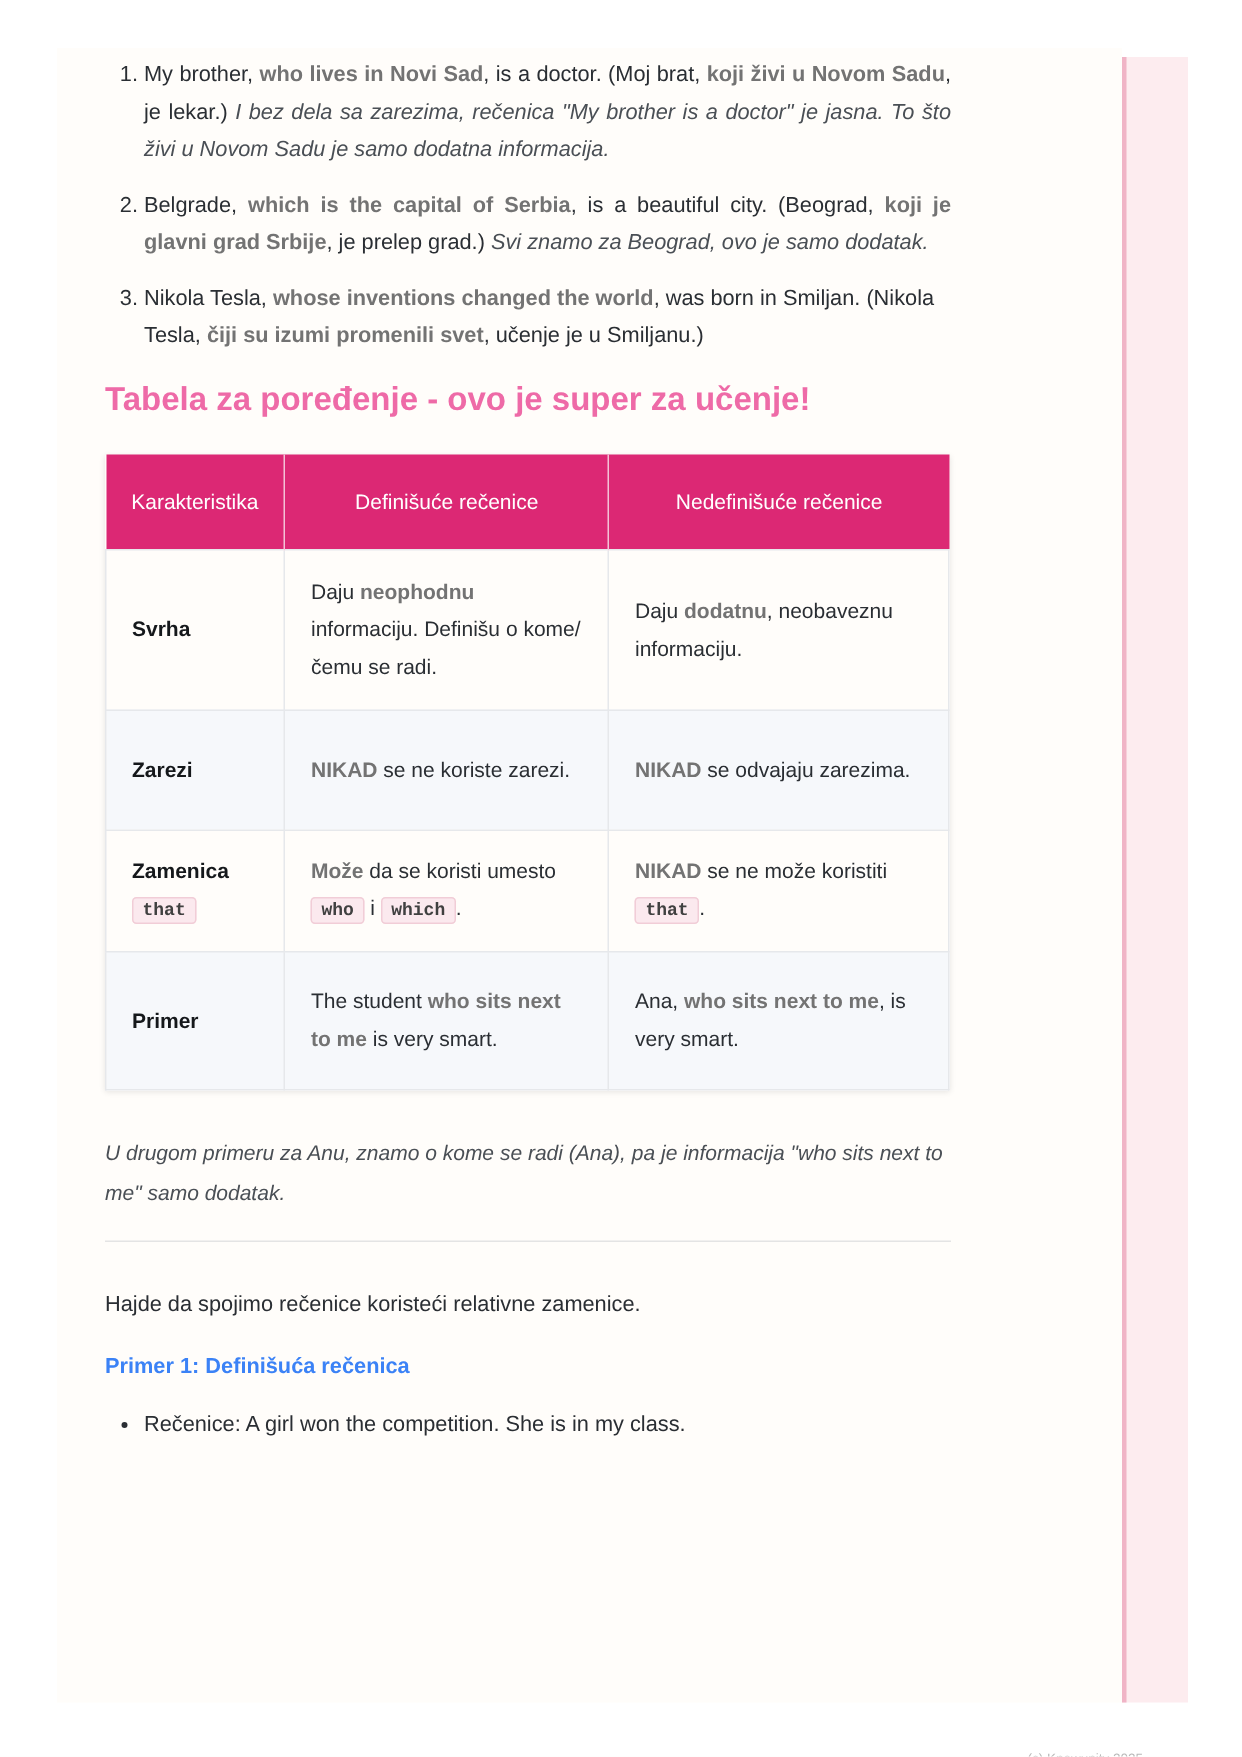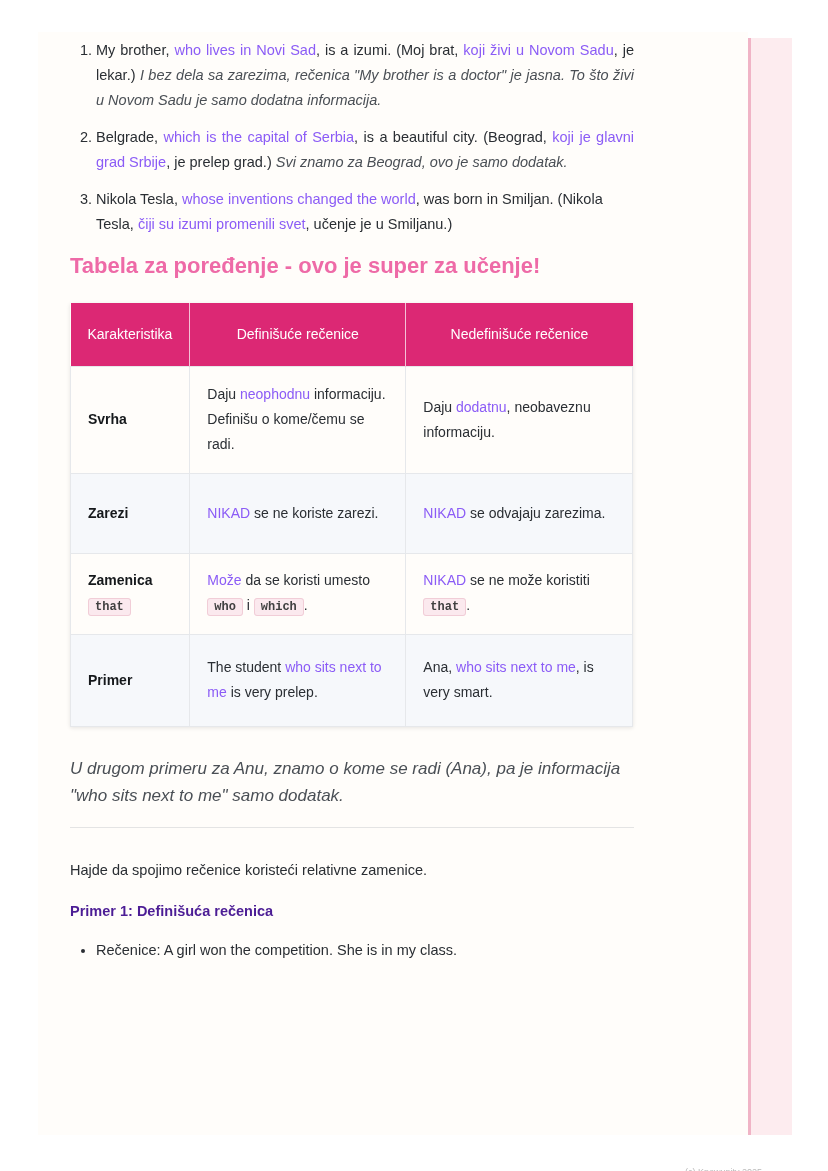--- a/index.html
+++ b/index.html
@@ -5,49 +5,49 @@
   html, body { margin:0; padding:0; }
   body { width:828px; height:1171px; background:#ffffff; position:relative; overflow:hidden;
          font-family:"Liberation Sans", sans-serif; color:#1f2328; }
   .page { position:absolute; left:38px; top:32px; width:710px; height:1103px; background:#fffdfa; }
   .sidebar { position:absolute; left:748px; top:38px; width:44px; height:1097px; background:#fdecef;
              border-left:3px solid #f0b4c6; box-sizing:border-box; }
   .content { position:absolute; left:70px; top:38px; width:564px; font-size:14.5px; line-height:25px; color:#2a2e33; }
   ol.examples { margin:0; padding-left:26px; }
   ol.examples li { margin-bottom:12px; text-align:justify; }
   ol.examples li::marker { color:#2a2e33; }
-  b { color:#8b5cf6; font-weight:normal; }
+  b { color:#737373; font-weight:bold; }
   .it { font-style:italic; color:#4a4f55; }
   h3.table-title { margin:14px 0 22px 0; font-size:22px; line-height:30px; color:#ee6aa7; font-weight:bold; }
   table.cmp { border-collapse:collapse; width:563px; font-size:14px; line-height:25px; box-shadow:0 1px 4px rgba(0,0,0,0.10); }
   table.cmp th { background:#dc2874; color:#fff; font-weight:normal; text-align:center; padding:10px 17px; border-right:1px solid #f4c1d6; height:63px; box-sizing:border-box; }
   table.cmp th:last-child { border-right:none; }
   table.cmp td { padding:12px 17px; border:1px solid #e6e8eb; vertical-align:middle; color:#2a2e33; }
   table.cmp tr.odd td { background:#fffdfa; }
   table.cmp tr.even td { background:#f6f8fb; }
   table.cmp td.feat { font-weight:bold; color:#15181b; }
   code.chip { font-family:"Liberation Mono", monospace; font-size:12px; color:#404040; background:#fbe9ee; border:1px solid #f1cdd7; border-radius:3px; padding:1px 6px; font-weight:bold; }
-  p.note { margin:28px 0 18px 0; font-style:italic; color:#4a4f55; font-size:17px; line-height:27px; }
+  p.note { margin:28px 0 18px 0; font-style:italic; color:#4a4f55; font-size:14px; line-height:27px; }
   hr.sep { border:none; border-top:1px solid #e4e4e4; margin:0 0 30px 0; }
   h2.section { margin:0; font-size:29px; line-height:36px; color:#dc2874; font-weight:bold; padding-bottom:6px; border-bottom:3px solid #f0a8c4; }
   p.intro { margin:16px 0 16px 0; }
-  p.sub { margin:0 0 14px 0; font-weight:bold; color:#4c1d95; }
+  p.sub { margin:0 0 14px 0; font-weight:bold; color:#3b82f6; }
   ul.bul { margin:0; padding-left:26px; }
   .footer { position:absolute; left:685px; top:1167px; font-size:9px; color:#b9b9b9; }
 </style>
 </head>
 <body>
 
 <div class="page"></div>
 <div class="sidebar"></div>
 
 <div class="content">
   <ol class="examples">
     <li>
-      <span>My brother, </span><b>who lives in Novi Sad</b><span>, is a izumi. (Moj brat, </span><b>koji živi u Novom Sadu</b><span>, je lekar.) </span><span class="it">I bez dela sa zarezima, rečenica "My brother is a doctor" je jasna. To što živi u Novom Sadu je samo dodatna informacija.</span>
+      <span>My brother, </span><b>who lives in Novi Sad</b><span>, is a doctor. (Moj brat, </span><b>koji živi u Novom Sadu</b><span>, je lekar.) </span><span class="it">I bez dela sa zarezima, rečenica "My brother is a doctor" je jasna. To što živi u Novom Sadu je samo dodatna informacija.</span>
     </li>
     <li>
       <span>Belgrade, </span><b>which is the capital of Serbia</b><span>, is a beautiful city. (Beograd, </span><b>koji je glavni grad Srbije</b><span>, je prelep grad.) </span><span class="it">Svi znamo za Beograd, ovo je samo dodatak.</span>
     </li>
     <li style="text-align:left">
       <span>Nikola Tesla, </span><b>whose inventions changed the world</b><span>, was born in Smiljan. (Nikola Tesla, </span><b>čiji su izumi promenili svet</b><span>, učenje je u Smiljanu.)</span>
     </li>
   </ol>
 
   <h3 class="table-title">Tabela za poređenje - ovo je super za učenje!</h3>
@@ -71,21 +71,21 @@
         <td><b>NIKAD</b><span> se ne koriste zarezi.</span></td>
         <td><b>NIKAD</b><span> se odvajaju zarezima.</span></td>
       </tr>
       <tr class="odd" style="height:81px">
         <td class="feat"><span>Zamenica</span><br><code class="chip">that</code></td>
         <td><b>Može</b><span> da se koristi umesto </span><br><code class="chip">who</code><span> i </span><code class="chip">which</code><span>.</span></td>
         <td><b>NIKAD</b><span> se ne može koristiti </span><code class="chip">that</code><span>.</span></td>
       </tr>
       <tr class="even" style="height:92px">
         <td class="feat">Primer</td>
-        <td><span>The student </span><b>who sits next to me</b><span> is very prelep.</span></td>
+        <td><span>The student </span><b>who sits next to me</b><span> is very smart.</span></td>
         <td><span>Ana, </span><b>who sits next to me</b><span>, is very smart.</span></td>
       </tr>
     </tbody>
   </table>
 
   <p class="note">U drugom primeru za Anu, znamo o kome se radi (Ana), pa je informacija "who sits next to me" samo dodatak.</p>
   <hr class="sep">
 
   <p class="intro">Hajde da spojimo rečenice koristeći relativne zamenice.</p>
   <p class="sub">Primer 1: Definišuća rečenica</p>

